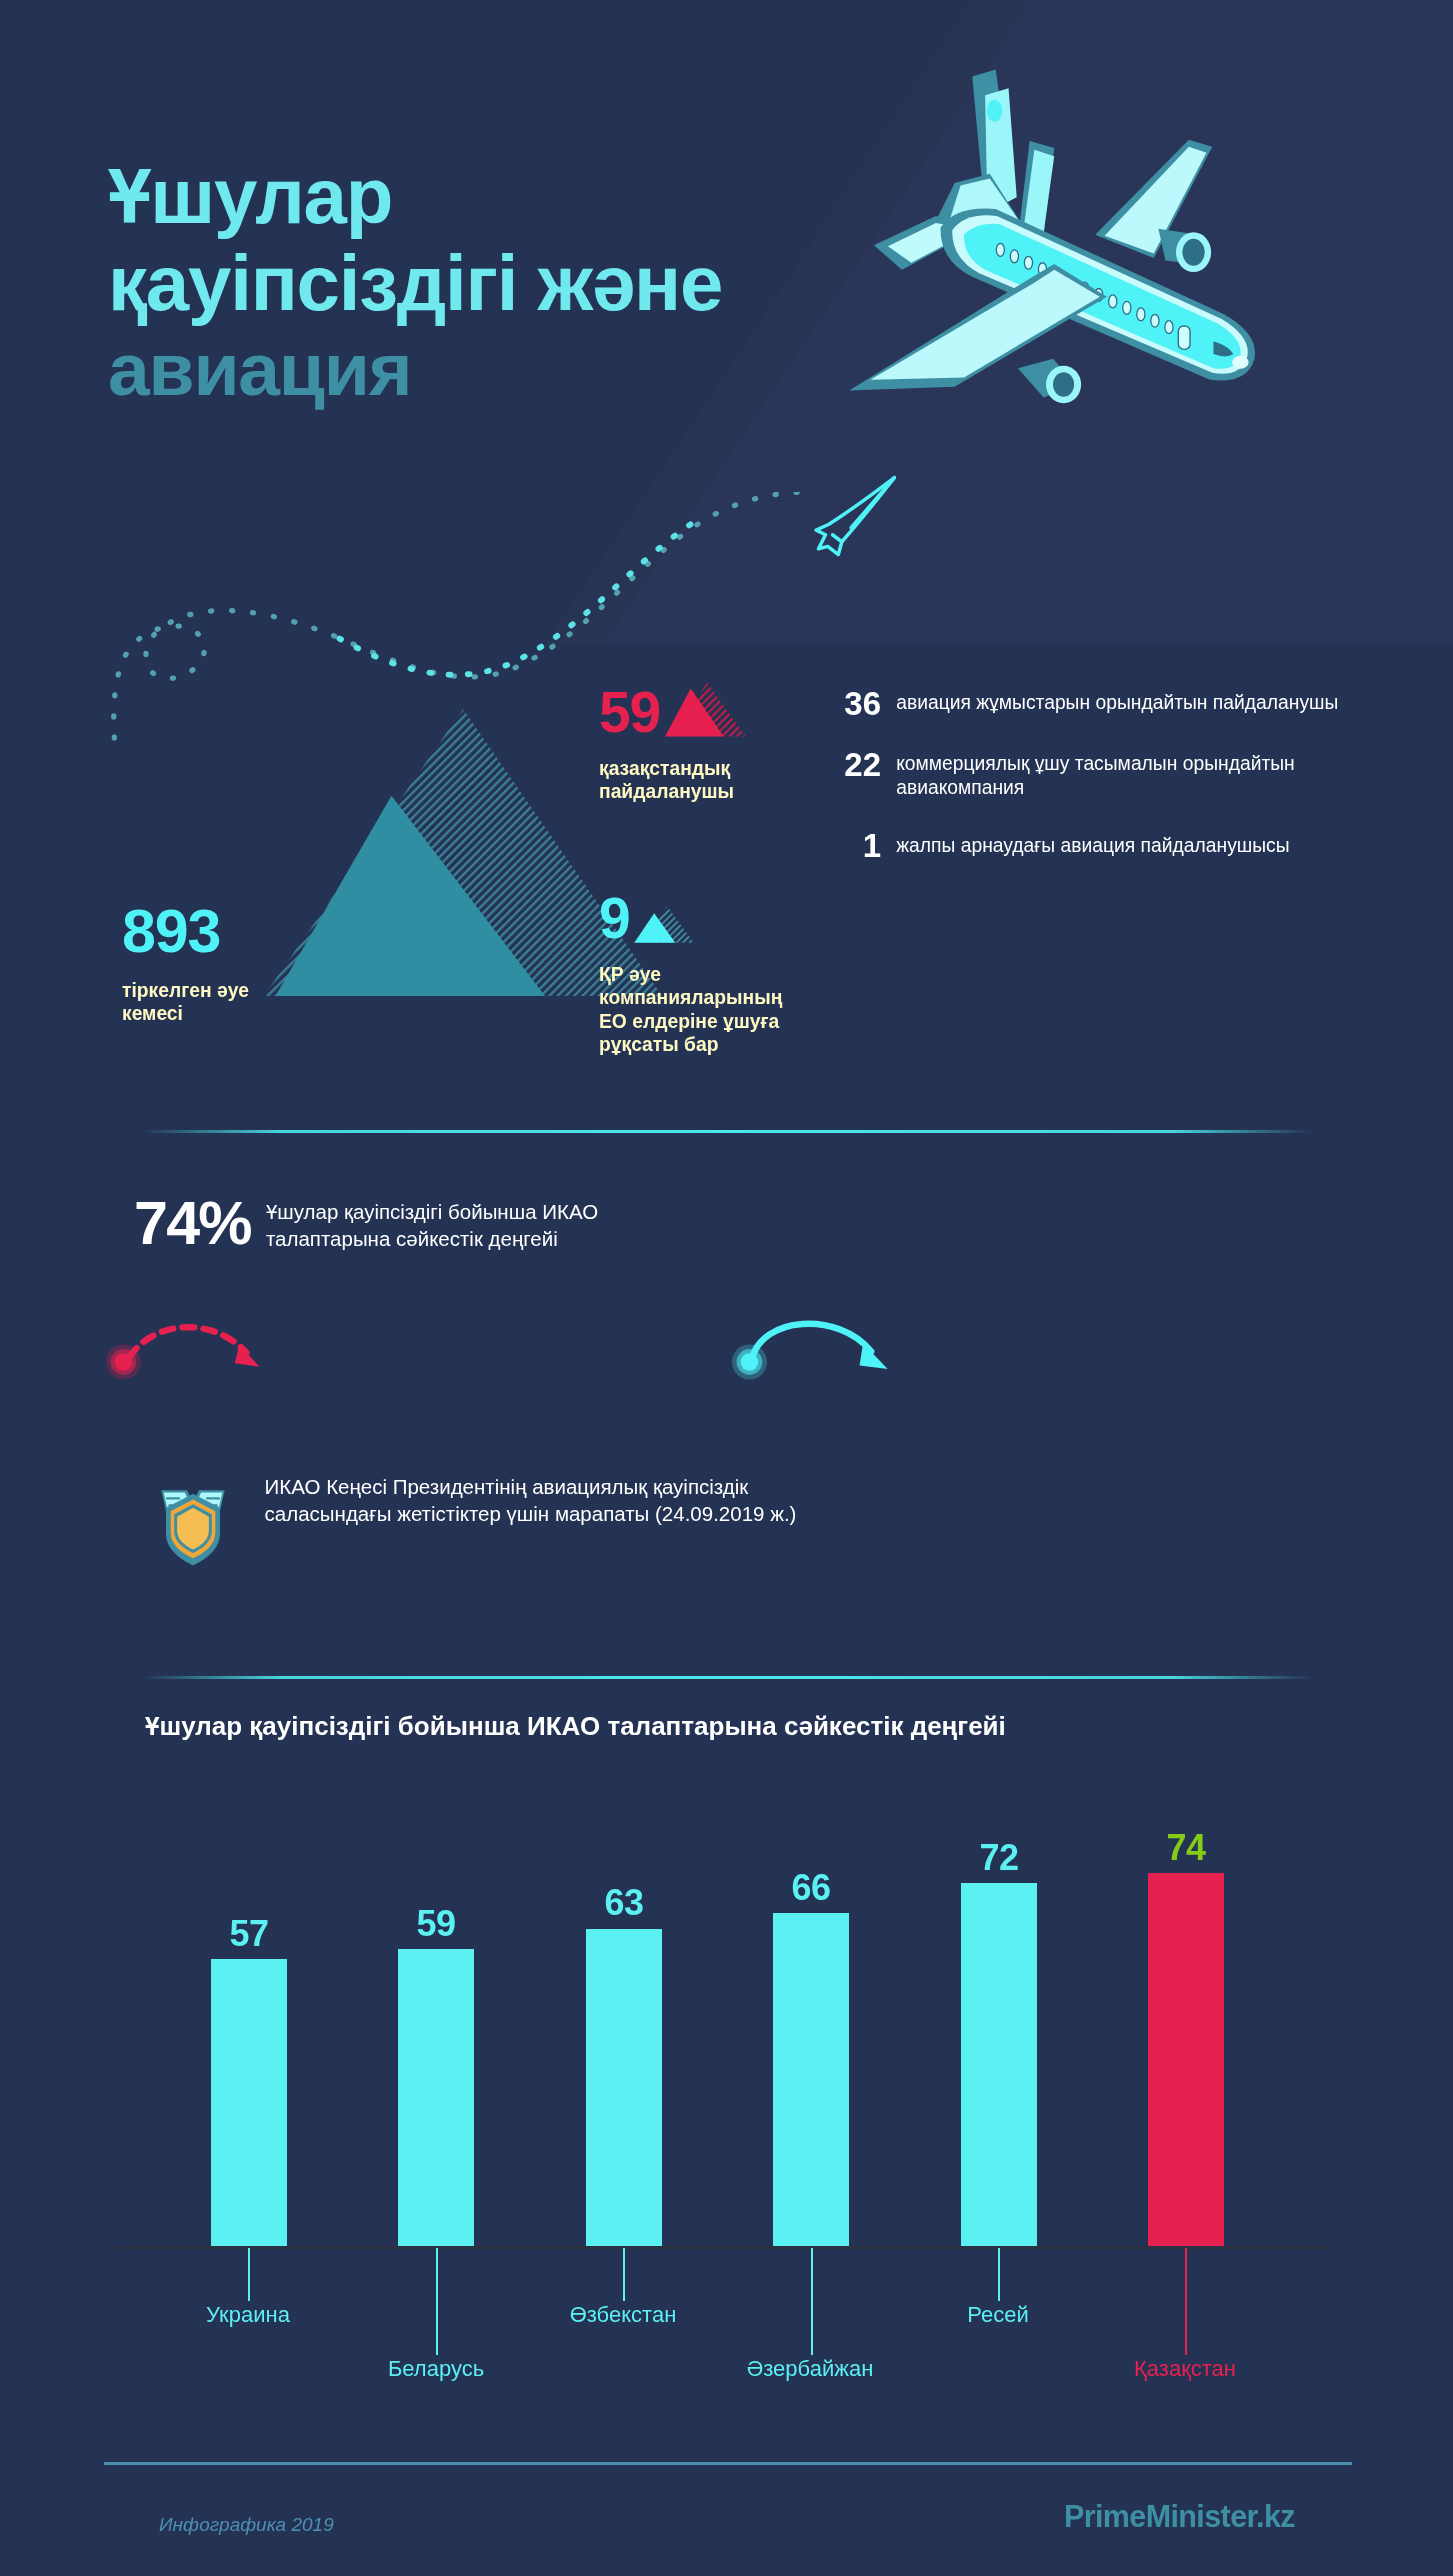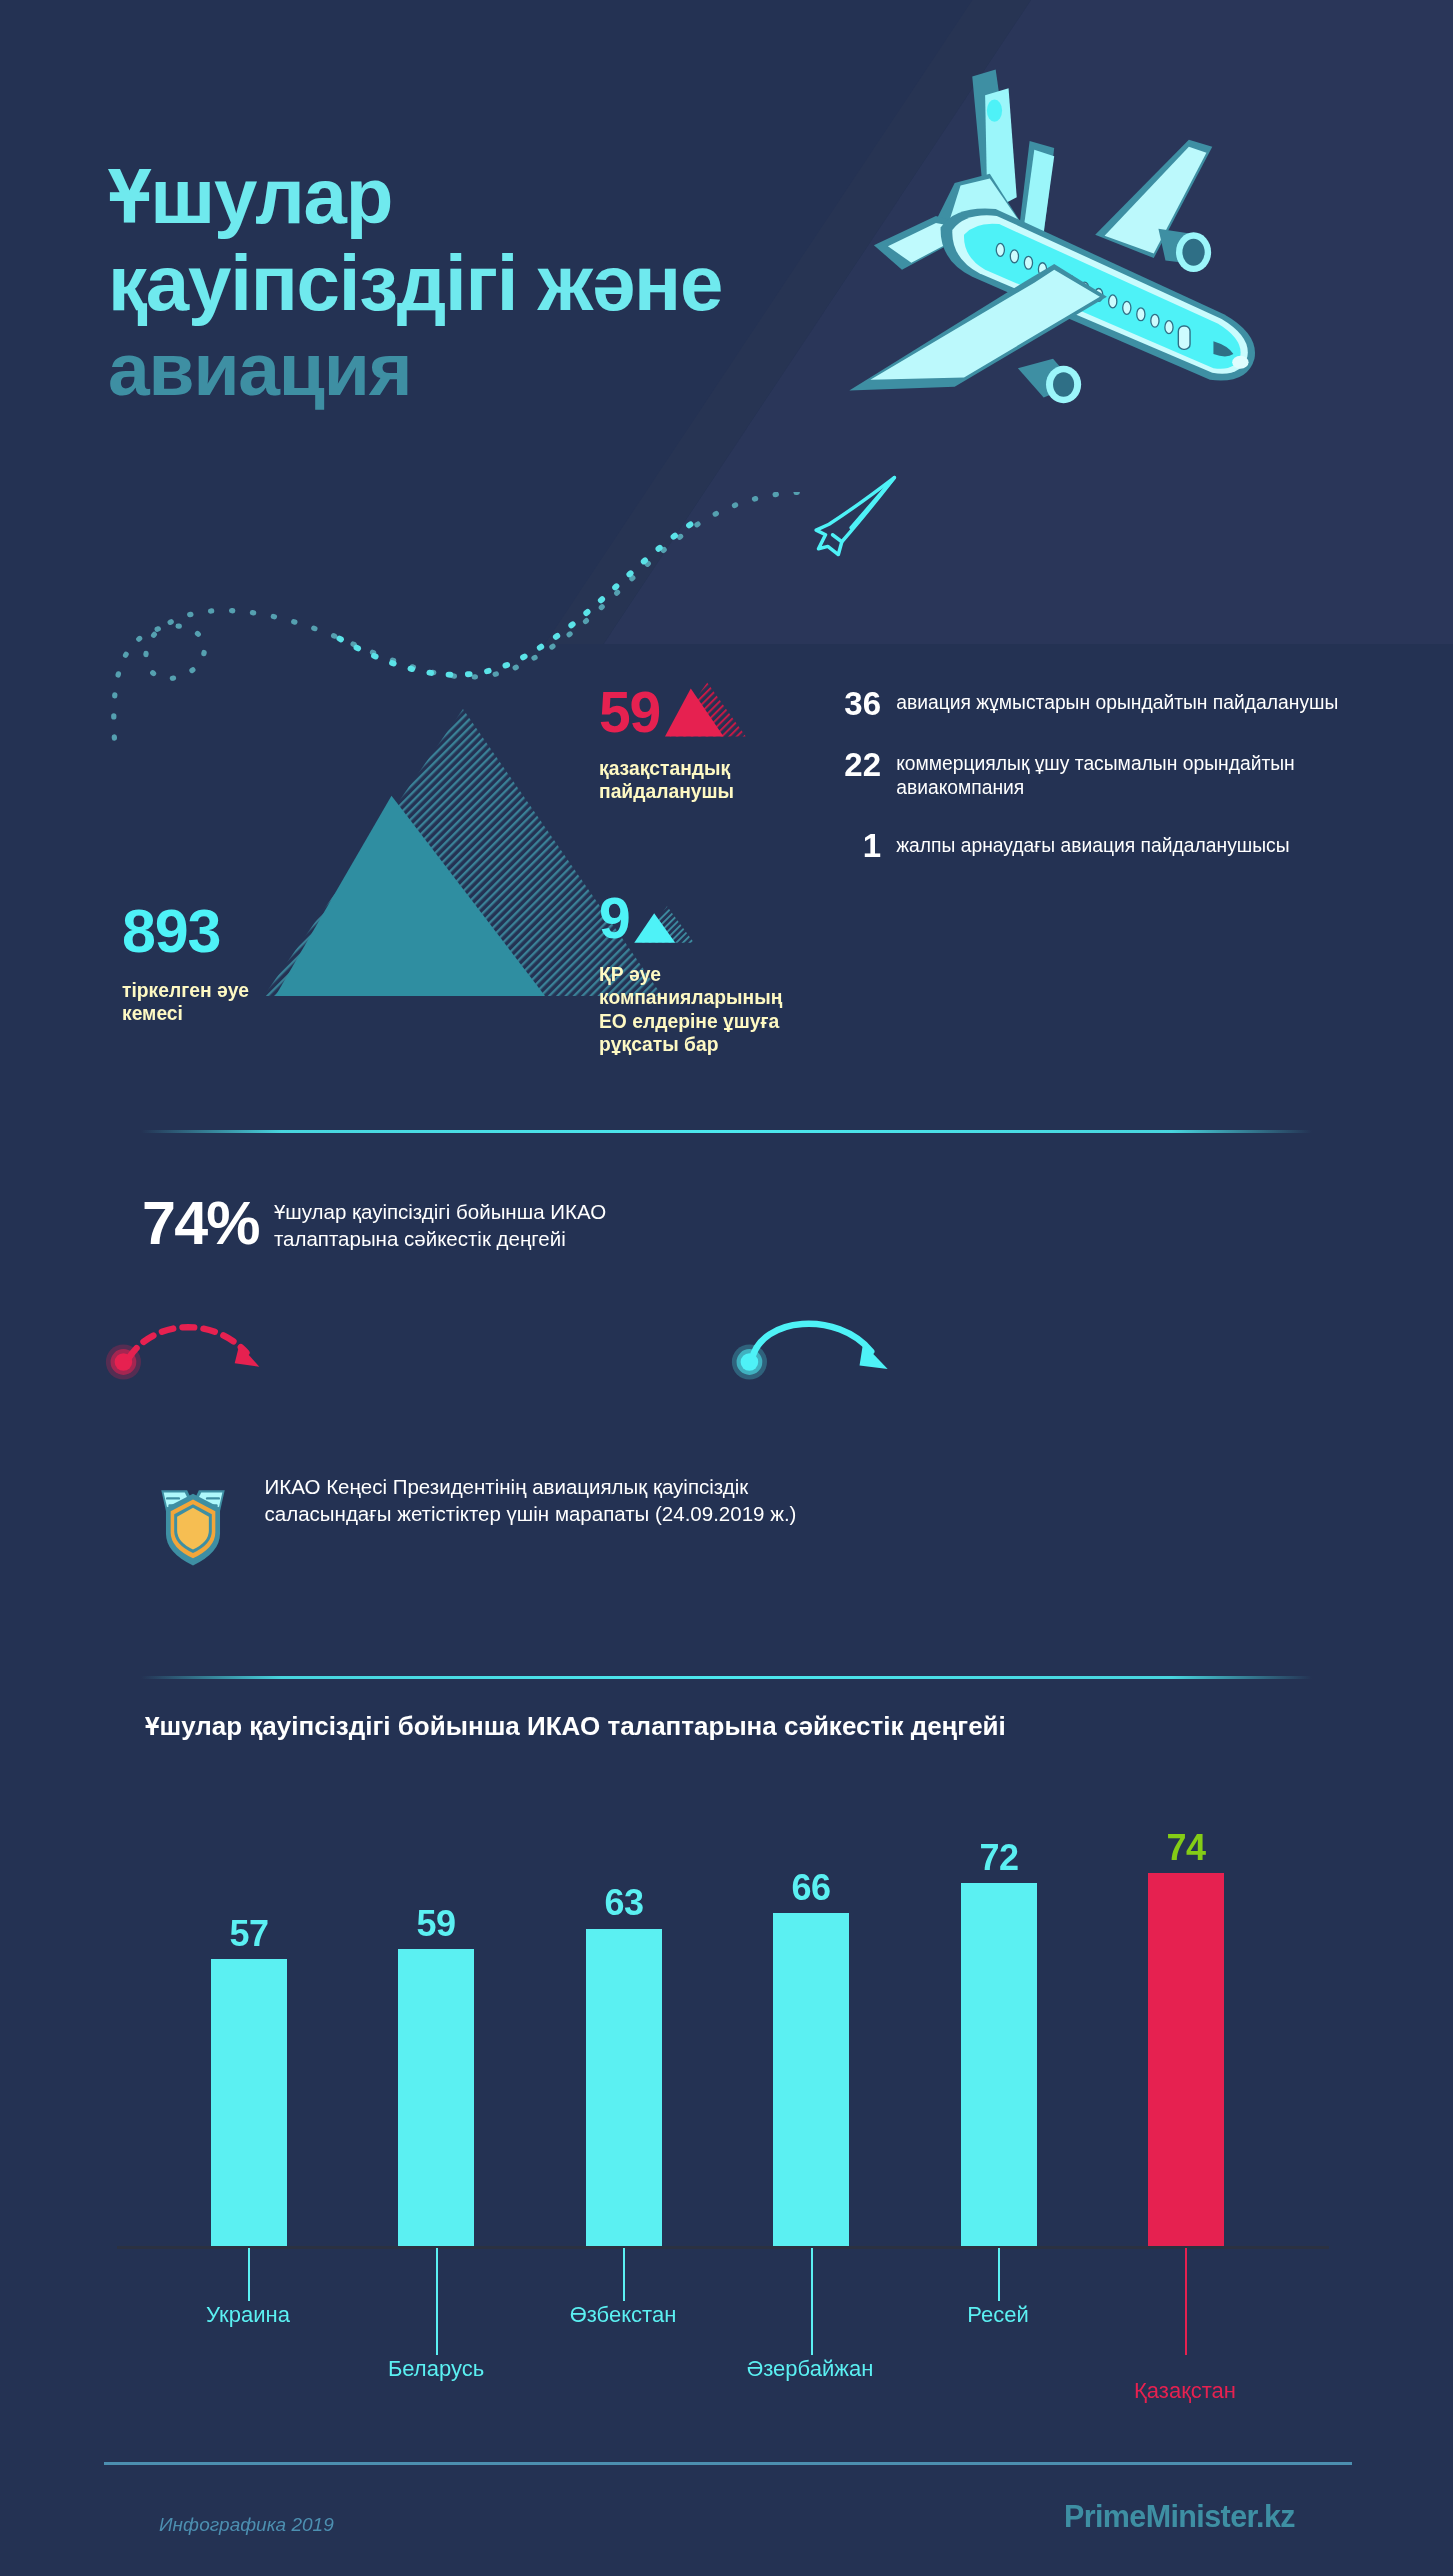--- a/index.html
+++ b/index.html
@@ -71,21 +71,21 @@
   .div1{ top:1130px; }
   .div2{ top:1676px; }
   .footer-rule{
     position:absolute; left:104px; top:2462px; width:1248px; height:2.9px;
     background:#4C8FB0;
   }
 
   
   .pct-block{ position:absolute; top:1183px; left:0; width:1454px; height:223px; }
   .pct{ position:absolute; display:flex; gap:15.2px; align-items:flex-start; }
-  .pct-a{ left:142px; top:11.7px; width:527px;justify-content:flex-end; }
+  .pct-a{ left:134px; top:11.7px; width:527px;justify-content:flex-end; }
   .pct-b{ left:767px; top:11.7px; width:527px; }
   .pct-num{
     font-size:61px; font-weight:700; color:#FFFFFF; line-height:56px;
     letter-spacing:-1.8px; flex:0 0 auto;
   }
   .pct-txt{ font-size:20.5px; color:#FFFFFF; line-height:27px; padding-top:3.5px; }
 
   .arc{ position:absolute; }
   .arc-a{ left:100px; top:1315px; }
   .arc-b{ left:726px; top:1315px; }
@@ -387,20 +387,20 @@
     <div class="leader" style="left:623px; top:473px; height:53px;"></div>
     <div class="leader" style="left:811px; top:473px; height:107px;"></div>
     <div class="leader" style="left:998px; top:473px; height:53px;"></div>
     <div class="leader kz" style="left:1185px; top:473px; height:107px;"></div>
 
     <div class="cat-lbl" style="left:172px; top:527px; width:152px;">Украина</div>
     <div class="cat-lbl" style="left:360px; top:581px; width:152px;">Беларусь</div>
     <div class="cat-lbl" style="left:547px; top:527px; width:152px;">Өзбекстан</div>
     <div class="cat-lbl" style="left:734px; top:581px; width:152px;">Әзербайжан</div>
     <div class="cat-lbl" style="left:922px; top:527px; width:152px;">Ресей</div>
-    <div class="cat-lbl kz" style="left:1109px; top:581px; width:152px;margin-top:22px;">Қазақстан</div>
+    <div class="cat-lbl kz" style="left:1109px; top:581px; width:152px;">Қазақстан</div>
   </div>
 </div>
 
 <div class="footer-rule"></div>
 <div class="foot-left">Инфографика 2019</div>
 <div class="foot-right">PrimeMinister.kz</div>
 
 
 </body></html>

